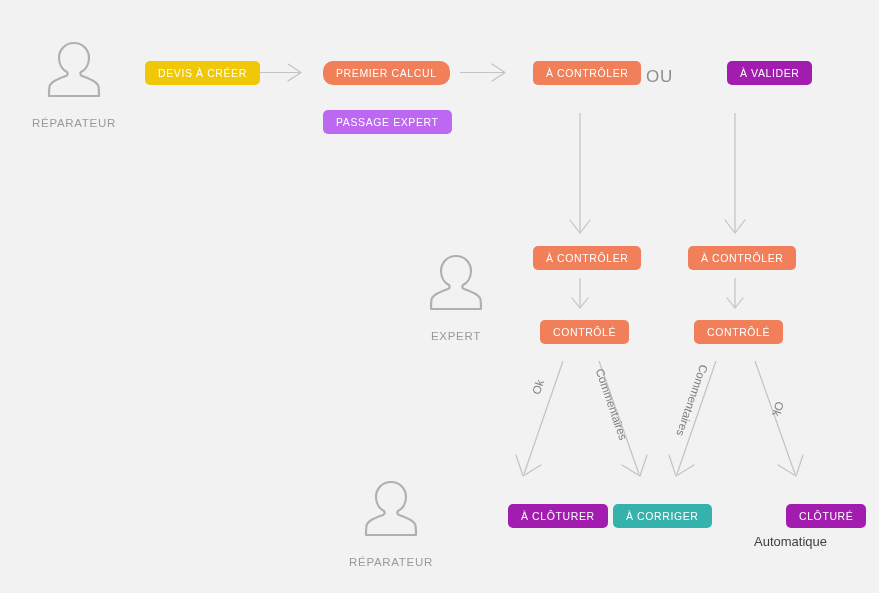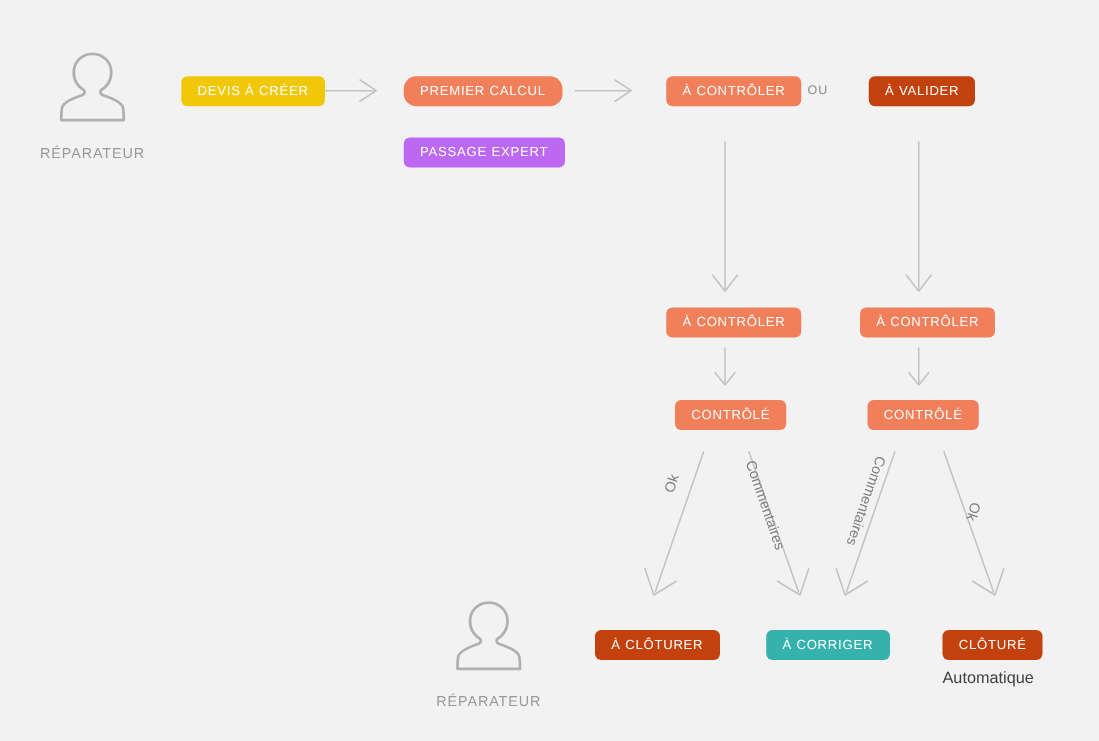--- a/index.html
+++ b/index.html
@@ -31,42 +31,42 @@
     font-size: 10.5px;
     letter-spacing: 0.6px;
     white-space: nowrap;
     padding: 0 13px;
     box-sizing: border-box;
     font-weight: 400;
   }
   .badge-yellow  { background: #f0c808; }
   .badge-orange  { background: #f07f5a; }
   .badge-purple  { background: #bd68f2; }
-  .badge-green   { background: #c2410c; }
+  .badge-green   { background: #a21caf; margin-left: 32px; }
   .badge-teal    { background: #36b2ad; }
 
   
   .actor {
     position: absolute;
     display: flex;
     flex-direction: column;
     align-items: center;
   }
   .actor svg { display: block; }
   .actor-label {
     margin-top: 17px;
     color: #9a9a9a;
     font-size: 11.5px;
     letter-spacing: 0.7px;
     white-space: nowrap;
   }
   .ou-label {
     position: absolute;
     color: #8d8d8d;
-    font-size: 10px;
+    font-size: 17px;
     letter-spacing: 0.8px;
     white-space: nowrap;
   }
   .auto-label {
     position: absolute;
     color: #404040;
     font-size: 13px;
     white-space: nowrap;
   }
 
@@ -159,20 +159,28 @@
 
   <div class="actor" style="left:32px; top:40px; width:84px;">
     <span>
       <svg width="62" height="60" viewBox="0 0 62 60">
         <path d="M31 3c-9 0-15 7-15 15 0 7 4 12 8 14 1 1 1 3-1 4-6 2-14 5-16 9-1 2-1 7-1 11h50c0-4 0-9-1-11-2-4-10-7-16-9-2-1-2-3-1-4 4-2 8-7 8-14 0-8-6-15-15-15z" fill="none" stroke="#b0b0b0" stroke-width="2.2" stroke-linejoin="round"></path>
       </svg>
     </span>
     <span class="actor-label">RÉPARATEUR</span>
   </div>
 
+  <div class="actor" style="left:414px; top:253px; width:84px;">
+    <span>
+      <svg width="62" height="60" viewBox="0 0 62 60">
+        <path d="M31 3c-9 0-15 7-15 15 0 7 4 12 8 14 1 1 1 3-1 4-6 2-14 5-16 9-1 2-1 7-1 11h50c0-4 0-9-1-11-2-4-10-7-16-9-2-1-2-3-1-4 4-2 8-7 8-14 0-8-6-15-15-15z" fill="none" stroke="#b0b0b0" stroke-width="2.2" stroke-linejoin="round"></path>
+      </svg>
+    </span>
+    <span class="actor-label">EXPERT</span>
+  </div>
 
   <div class="actor" style="left:349px; top:479px; width:84px;">
     <span>
       <svg width="62" height="60" viewBox="0 0 62 60">
         <path d="M31 3c-9 0-15 7-15 15 0 7 4 12 8 14 1 1 1 3-1 4-6 2-14 5-16 9-1 2-1 7-1 11h50c0-4 0-9-1-11-2-4-10-7-16-9-2-1-2-3-1-4 4-2 8-7 8-14 0-8-6-15-15-15z" fill="none" stroke="#b0b0b0" stroke-width="2.2" stroke-linejoin="round"></path>
       </svg>
     </span>
     <span class="actor-label">RÉPARATEUR</span>
   </div>
 

